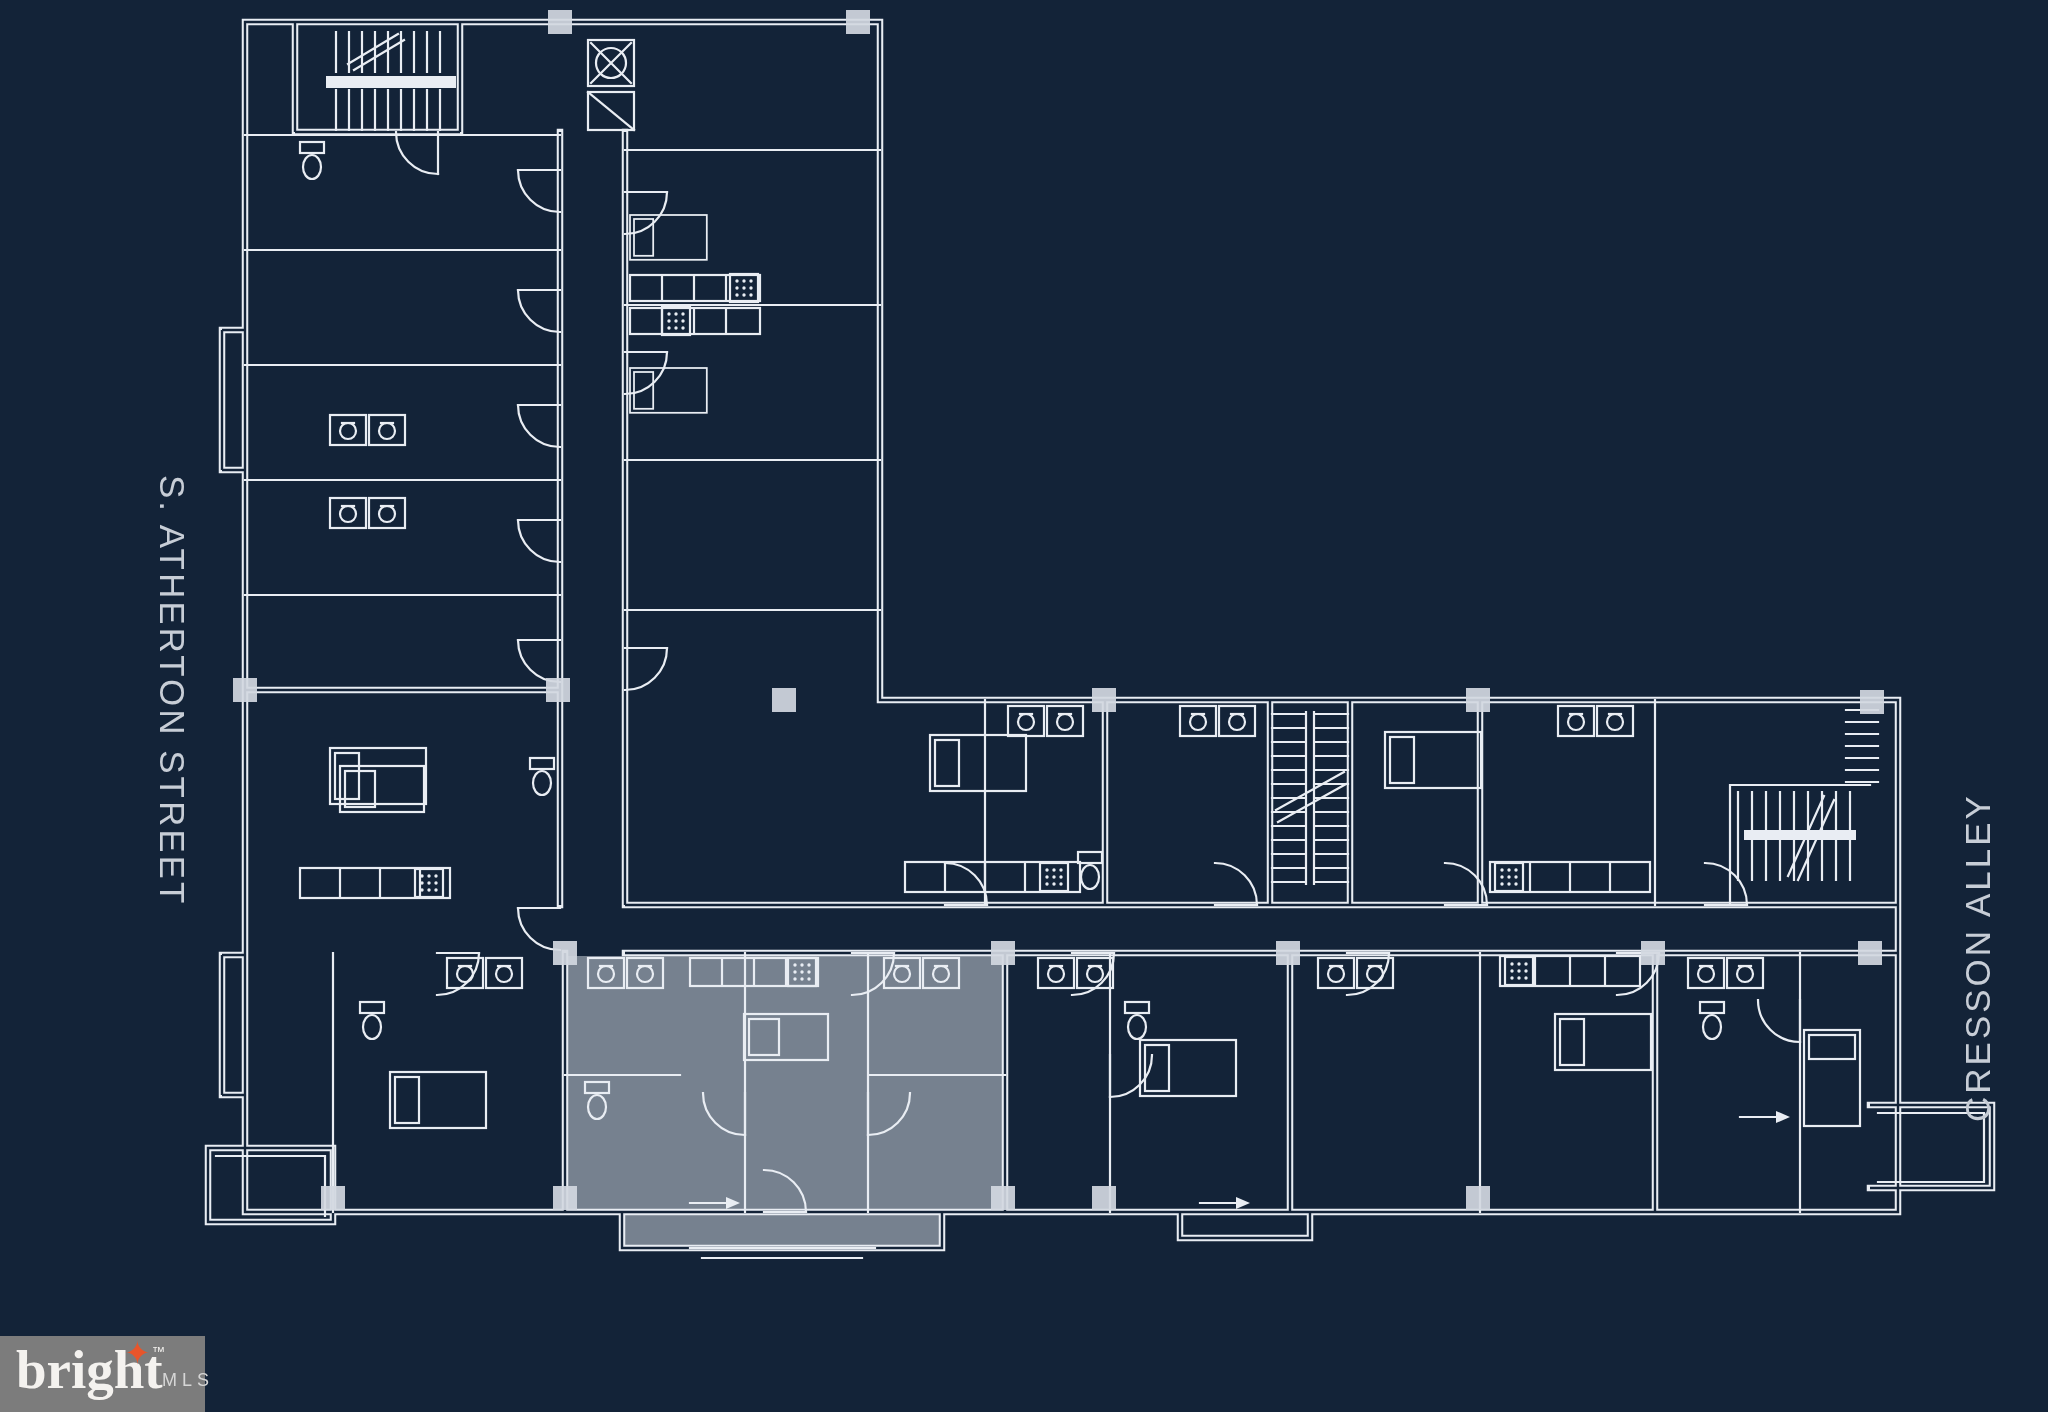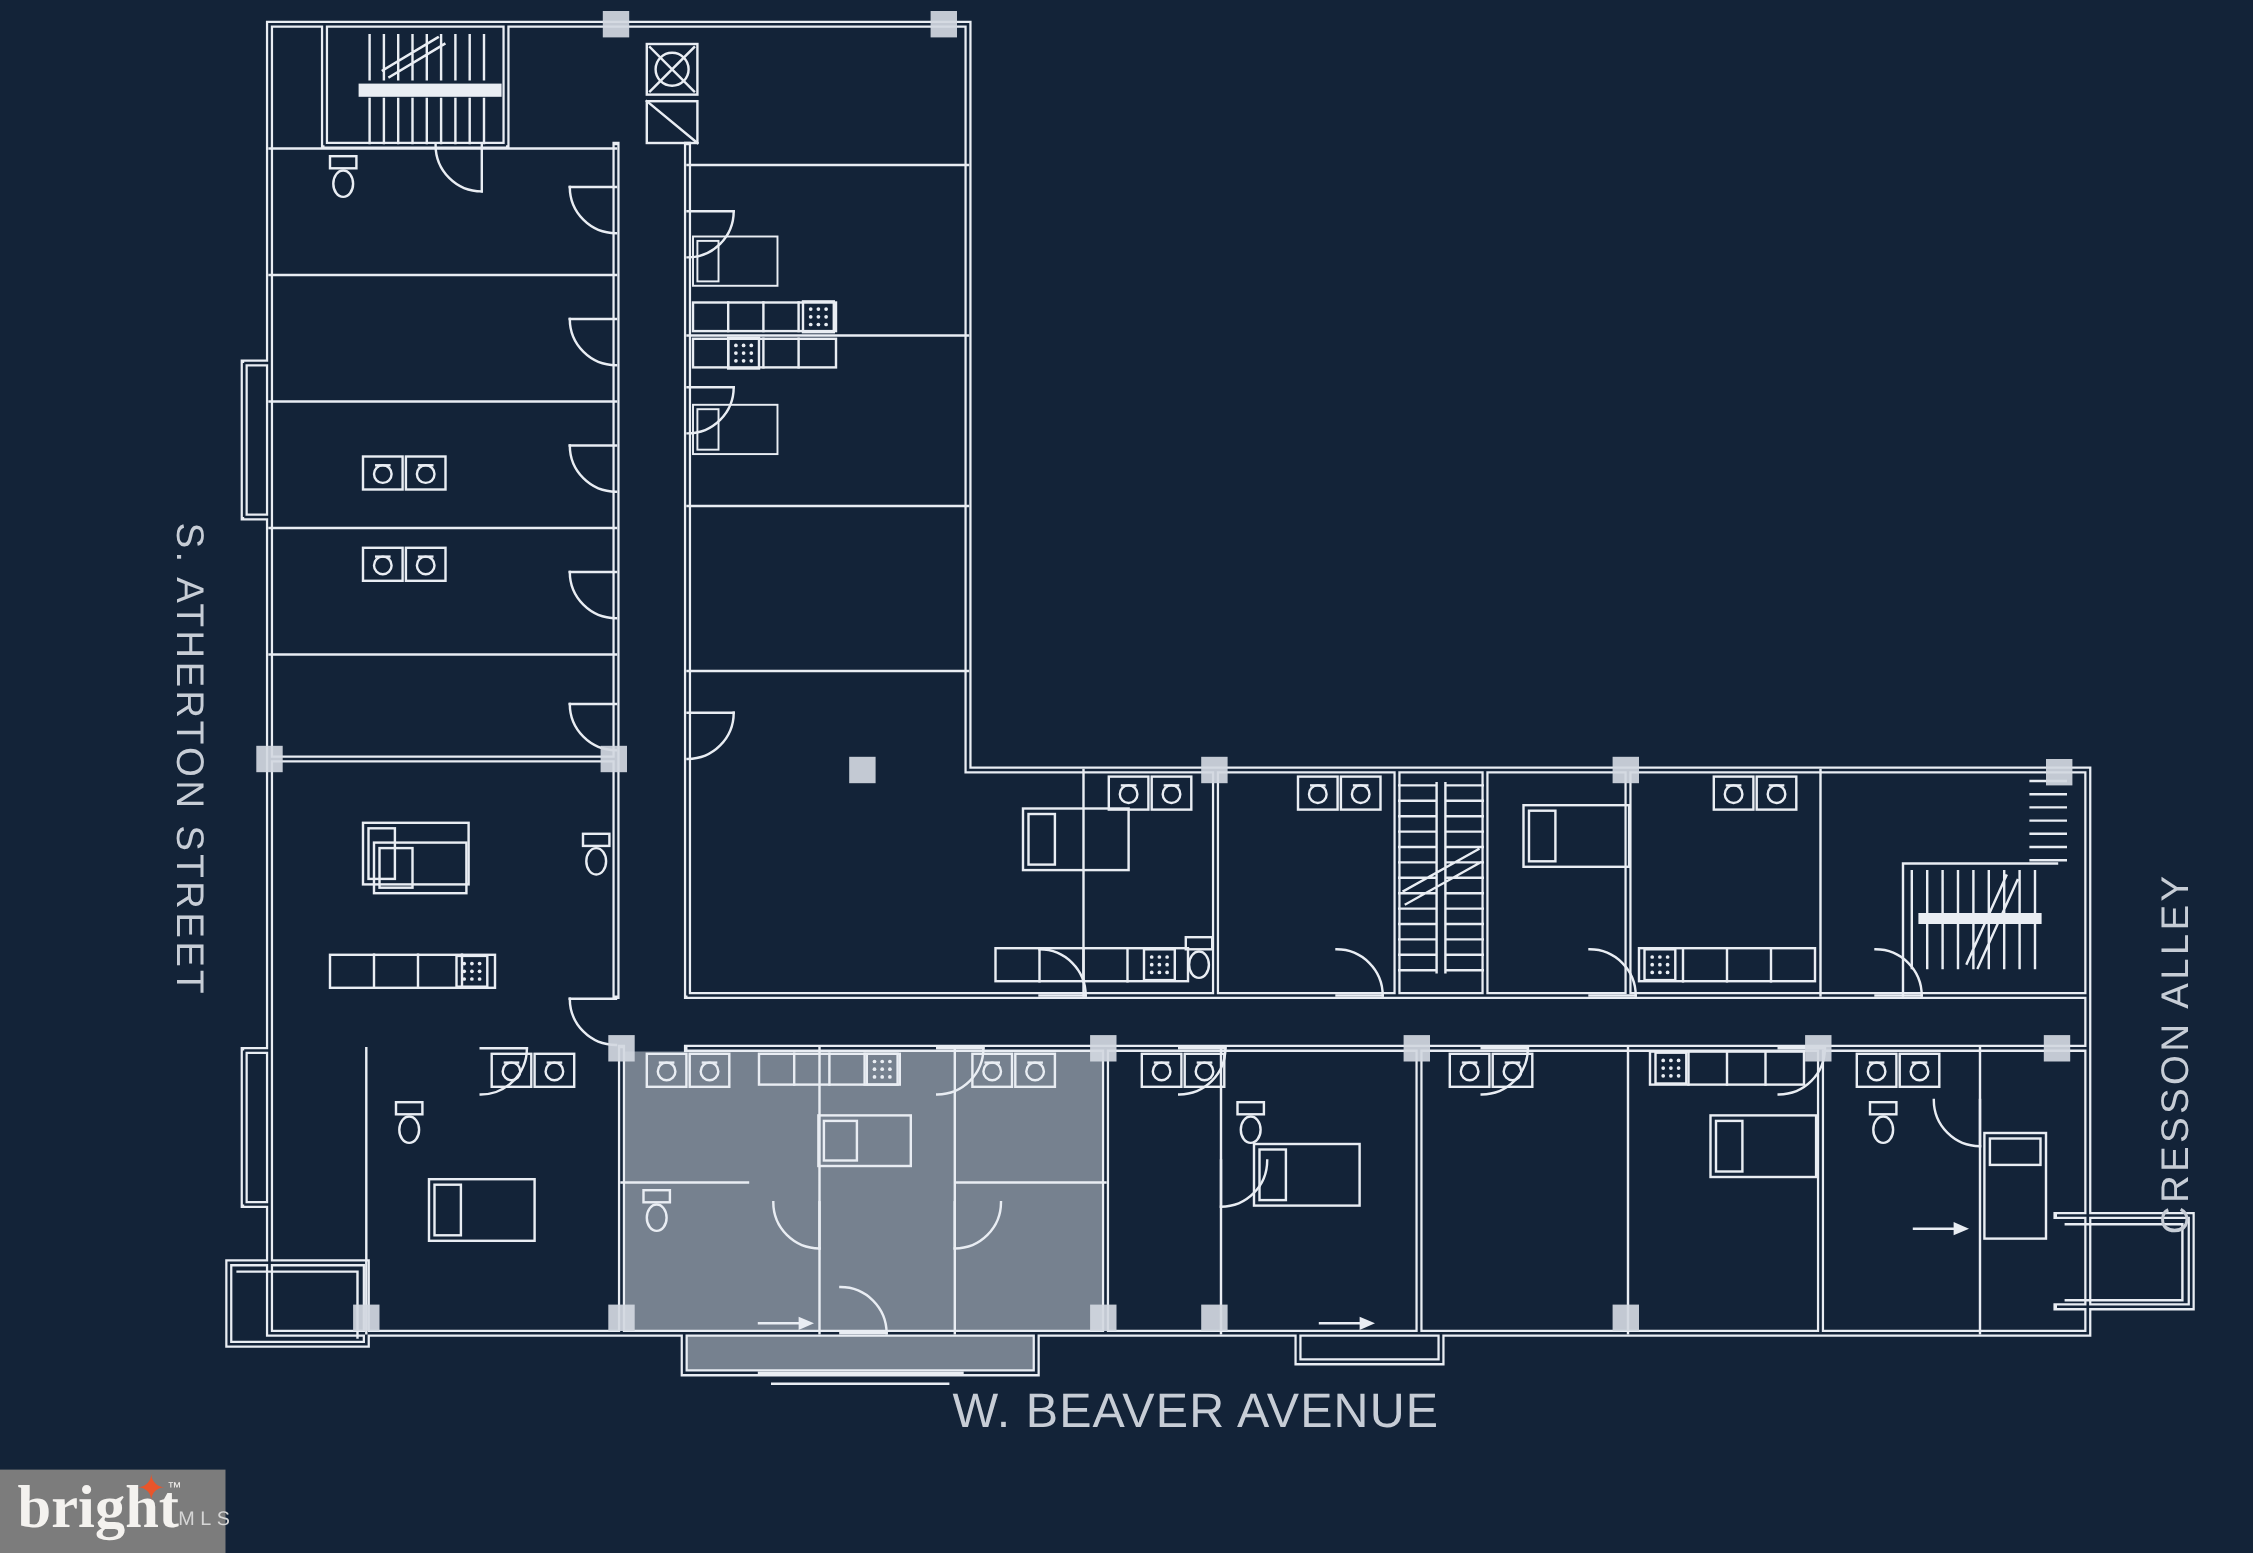--- a/index.html
+++ b/index.html
@@ -288,21 +288,20 @@
     <rect class="cb" x="321" y="1186" width="24" height="24"></rect>
     <rect class="cb" x="553" y="1186" width="24" height="24"></rect>
     <rect class="cb" x="991" y="1186" width="24" height="24"></rect>
     <rect class="cb" x="1092" y="1186" width="24" height="24"></rect>
     <rect class="cb" x="1466" y="1186" width="24" height="24"></rect>
   </g>
 </svg>
 
   <div class="street-label label-vert-down label-atherton">S. ATHERTON STREET</div>
   <div class="street-label label-vert-up label-cresson">CRESSON ALLEY</div>
-  <div class="street-label label-beaver">W. BEAVER AVENUE</div>
 
   <div class="logo">
     <span class="brand">bright</span>
     <span class="star">✦</span>
     <span class="tm">™</span>
     <span class="mls">MLS</span>
   </div>
 
 </div>
 

